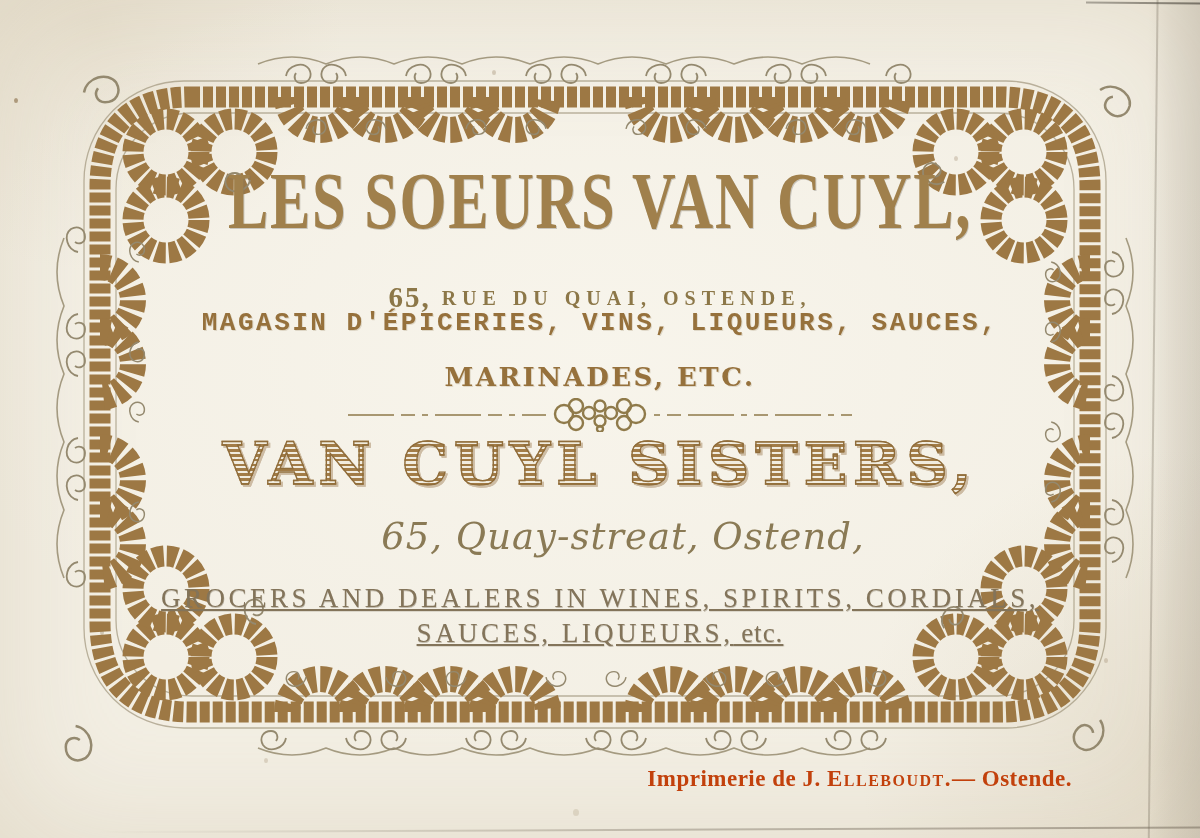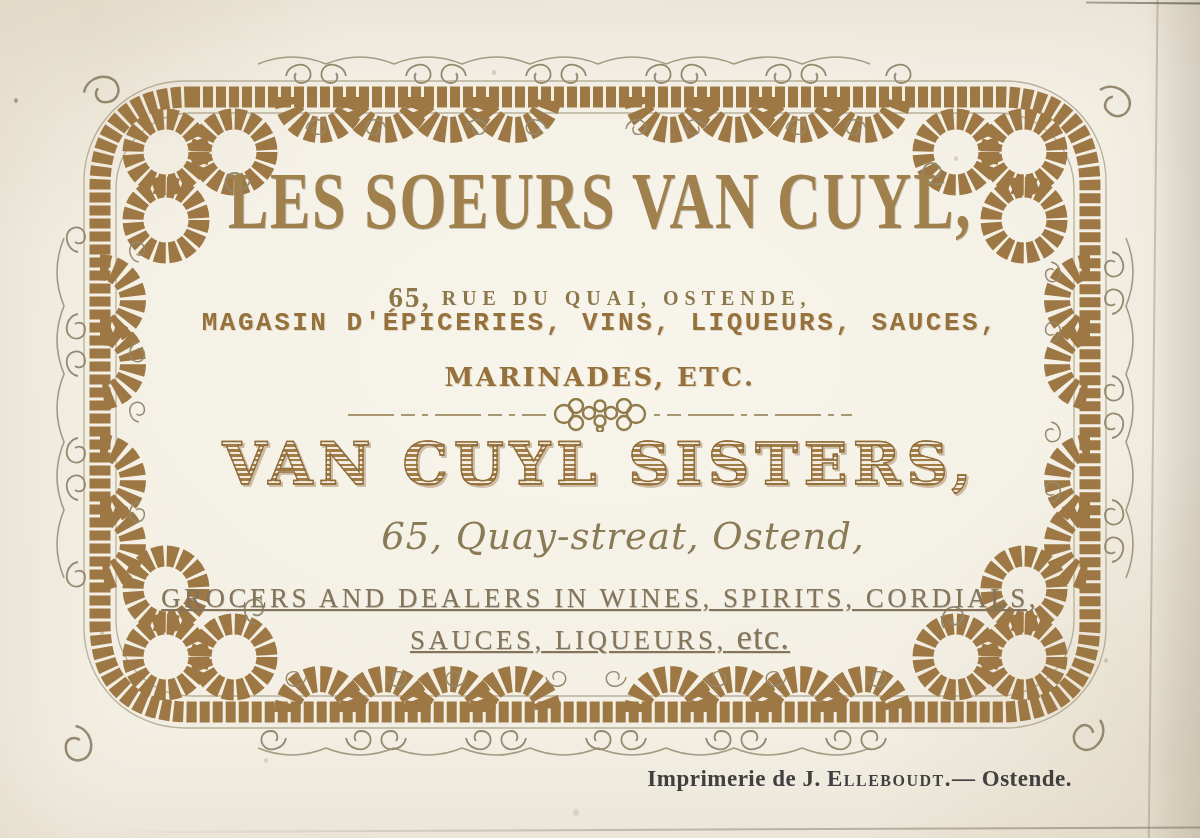--- a/index.html
+++ b/index.html
@@ -46,23 +46,23 @@
     background:repeating-linear-gradient(180deg,#a27c47 0px,#a27c47 2.6px,#f1ecdf 2.6px,#f1ecdf 4.8px);
     -webkit-background-clip:text;background-clip:text;-webkit-text-fill-color:transparent;
     -webkit-text-stroke:1.4px #8f6c3a;
     filter:drop-shadow(2px 2px 0 rgba(146,108,62,.40));
   }
   .addr-en{top:515px;font-family:"DejaVu Serif", serif;font-style:italic;font-size:37px;
     color:#8a7a55;letter-spacing:1px;padding-left:46px;}
   .biz-en{color:#83745a;font-size:27px;letter-spacing:3.5px;text-shadow:.5px .5px 0 rgba(120,110,90,.4);text-decoration:underline;}
   .biz-en.l1{top:583px;}
   .biz-en.l2{top:618px;}
-  .biz-en .etc{font-size:35px;letter-spacing:1px;text-transform:none;}
+  .biz-en .etc{font-size:27px;letter-spacing:1px;text-transform:none;}
   .imprint{position:absolute;top:766px;right:128px;font-size:23px;font-weight:bold;
-    color:#404040;letter-spacing:.5px;white-space:nowrap;}
+    color:#c2410c;letter-spacing:.5px;white-space:nowrap;}
   .imprint .sc{font-variant:small-caps;letter-spacing:1.5px;}
   .scan-right{position:absolute;top:0;right:0;width:52px;height:100%;
     background:linear-gradient(to right, rgba(125,115,100,0) 0%, rgba(125,115,100,.10) 45%, rgba(130,120,105,.20) 100%);}
   .edge-line-right{position:absolute;top:-4px;right:46px;width:2px;height:105%;
     background:rgba(115,105,90,.32);transform:rotate(.6deg);}
   .edge-line-top{position:absolute;top:2px;left:1086px;width:118px;height:2px;
     background:linear-gradient(to right, rgba(90,85,75,.45), rgba(80,75,65,.7));transform:rotate(.5deg);}
   .edge-line-bottom{position:absolute;bottom:7px;left:0;width:100%;height:2px;
     background:linear-gradient(to right, rgba(115,105,90,0) 8%, rgba(115,105,90,.38) 55%, rgba(110,100,85,.5) 100%);
     transform:rotate(-.25deg);}

